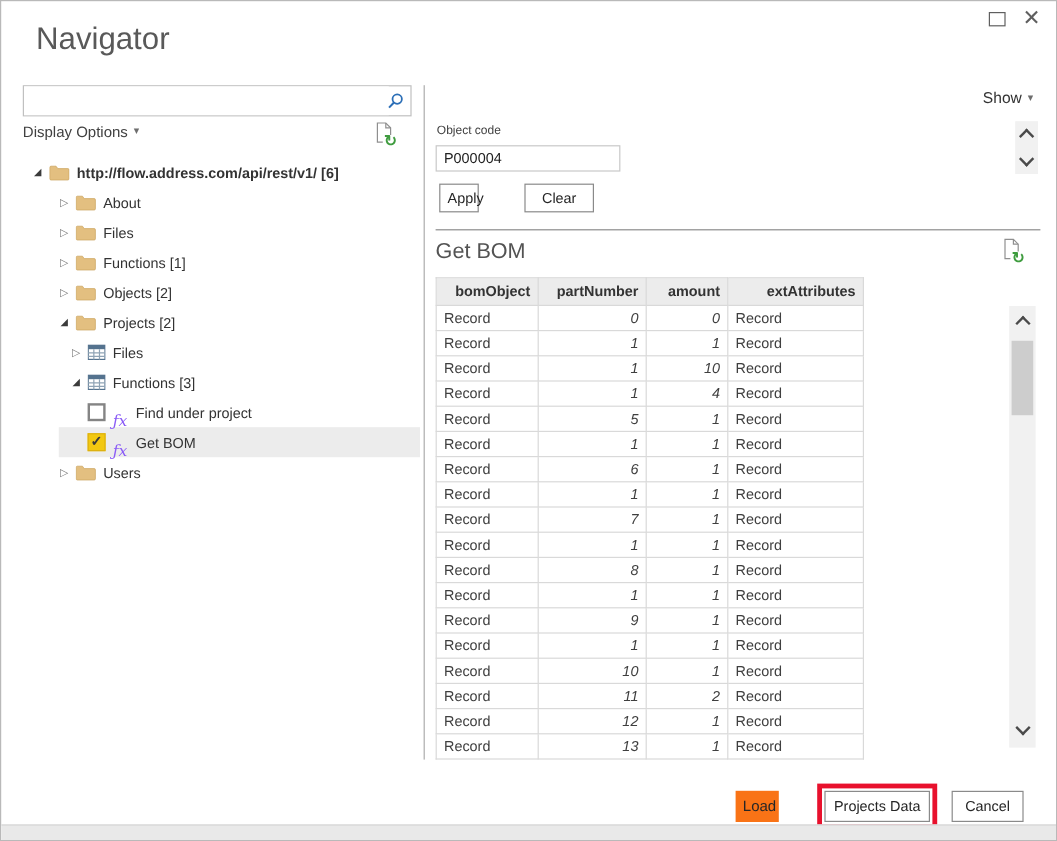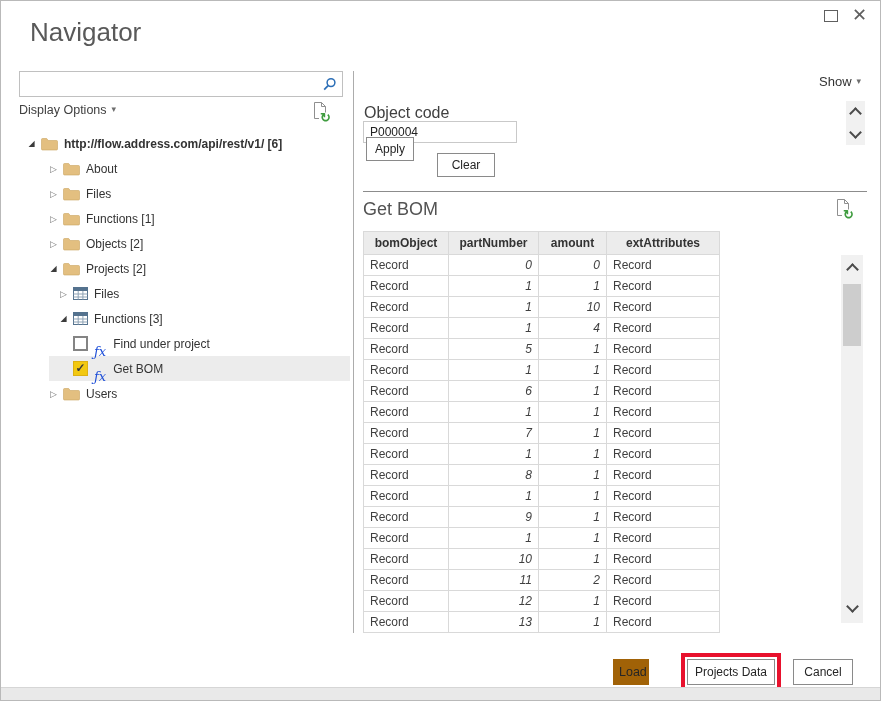--- a/index.html
+++ b/index.html
@@ -26,54 +26,54 @@
   .arr.exp{font-size:8px;color:#3b3b3b;}
   .arr.col{font-size:9px;color:#777;}
   .ticon{flex:none;margin:0 6px 0 3px;display:inline-flex;}
   .tlabel{white-space:nowrap;}
   .bold{font-weight:bold;}
   .pl0{padding-left:6px;} .pl1{padding-left:28px;} .pl2{padding-left:38px;} .pl3{padding-left:54px;}
   .selected{background:#ececec;margin-left:30px;padding-left:24px;width:calc(100% - 30px);}
   .cbx{flex:none;width:15px;height:15px;box-sizing:border-box;margin-right:6px;cursor:pointer;}
   .cbx.empty{border:2px solid #848484;background:#fff;}
   .cbx.checked{background:#f2c811;border:1px solid #ddb111;color:#3a3a3a;font-size:12px;font-weight:bold;line-height:13px;text-align:center;}
-  .fx{flex:none;font-family:"DejaVu Serif",serif;font-style:italic;font-size:13px;color:#1d4ed8;margin-right:7px;margin-top:16px;}
+  .fx{flex:none;font-family:"DejaVu Serif",serif;font-style:italic;font-size:13px;color:#8b5cf6;margin-right:7px;margin-top:16px;}
 
   .vdivider{position:absolute;left:352px;top:70px;width:1px;height:562px;background:#acacac;}
 
   
   .show-menu{position:absolute;left:818px;top:73px;font-size:13px;color:#333;cursor:pointer;}
   .mini-scroll{position:absolute;left:845px;top:100px;width:19px;height:44px;background:#f1f1f1;display:flex;flex-direction:column;}
   .mini-scroll .sbtn{flex:1;display:flex;align-items:center;justify-content:center;cursor:pointer;}
   .chev-up{width:7px;height:7px;border-left:2px solid #4a4a4a;border-top:2px solid #4a4a4a;transform:rotate(45deg);margin-top:3px;}
   .chev-down{width:7px;height:7px;border-left:2px solid #4a4a4a;border-top:2px solid #4a4a4a;transform:rotate(225deg);margin-bottom:3px;}
 
-  .obj-label{position:absolute;left:363px;top:103px;font-size:16px;color:#404040;}
+  .obj-label{position:absolute;left:363px;top:103px;font-size:10px;color:#404040;}
   .obj-input{position:absolute;left:362px;top:120px;width:154px;height:22px;box-sizing:border-box;border:1px solid #c9c9c9;padding:0 6px;font-size:12px;color:#222;font-family:inherit;}
   .btn{position:absolute;height:24px;background:#fff;border:1px solid #8a8a8a;font-size:12px;color:#262626;font-family:inherit;cursor:pointer;}
-  .apply-btn{left:365px;top:136px;width:48px;}
+  .apply-btn{left:365px;top:152px;width:33px;}
   .clear-btn{left:436px;top:152px;width:58px;}
   .hdivider{position:absolute;left:362px;top:190px;width:504px;height:1px;background:#8c8c8c;}
   .preview-title{position:absolute;left:362px;top:198px;font-size:18px;color:#535353;font-weight:300;}
   .preview-refresh{position:absolute;left:834px;top:197px;cursor:pointer;}
 
   
   .ptable{position:absolute;left:362px;top:230px;border-collapse:collapse;table-layout:fixed;width:356px;}
-  .ptable th{background:#ececec;border:1px solid #d9d9d9;font-size:12px;color:#333;text-align:center;padding:3px 6px;height:16px;font-weight:bold;}
+  .ptable th{background:#ececec;border:1px solid #d9d9d9;font-size:12px;color:#333;text-align:right;padding:3px 6px;height:16px;font-weight:bold;}
   .ptable td{border:1px solid #d9d9d9;font-size:12px;color:#3f3f3f;padding:2px 6px;height:16px;white-space:nowrap;overflow:hidden;}
   .ptable td.num{font-style:italic;text-align:right;}
 
   
   .tbl-scroll{position:absolute;left:840px;top:254px;width:22px;height:368px;background:#f1f1f1;}
   .tbl-scroll .sbtn{position:absolute;left:0;width:100%;height:22px;display:flex;align-items:center;justify-content:center;cursor:pointer;}
   .tbl-scroll .up{top:2px;} .tbl-scroll .down{bottom:4px;}
   .thumb{position:absolute;left:2px;top:29px;width:18px;height:62px;background:#cdcdcd;cursor:grab;}
 
   
-  .load-btn{left:612px;top:658px;width:36px;height:26px;background:#a16207;border:none;font-size:12.5px;color:#262626;}
+  .load-btn{left:612px;top:658px;width:36px;height:26px;background:#f97316;border:none;font-size:12.5px;color:#262626;}
   .red-rect{position:absolute;left:680px;top:652px;width:100px;height:38px;box-sizing:border-box;border:4px solid #e8112d;}
   .transform-btn{left:686px;top:658px;width:88px;height:26px;}
   .cancel-btn{left:792px;top:658px;width:60px;height:26px;}
   .bottom-strip{position:absolute;left:0;bottom:0;width:100%;height:12px;background:#e9e9e9;border-top:1px solid #d6d6d6;}
 </style>
 </head>
 <body>
 
 <div class="dialog">
 

